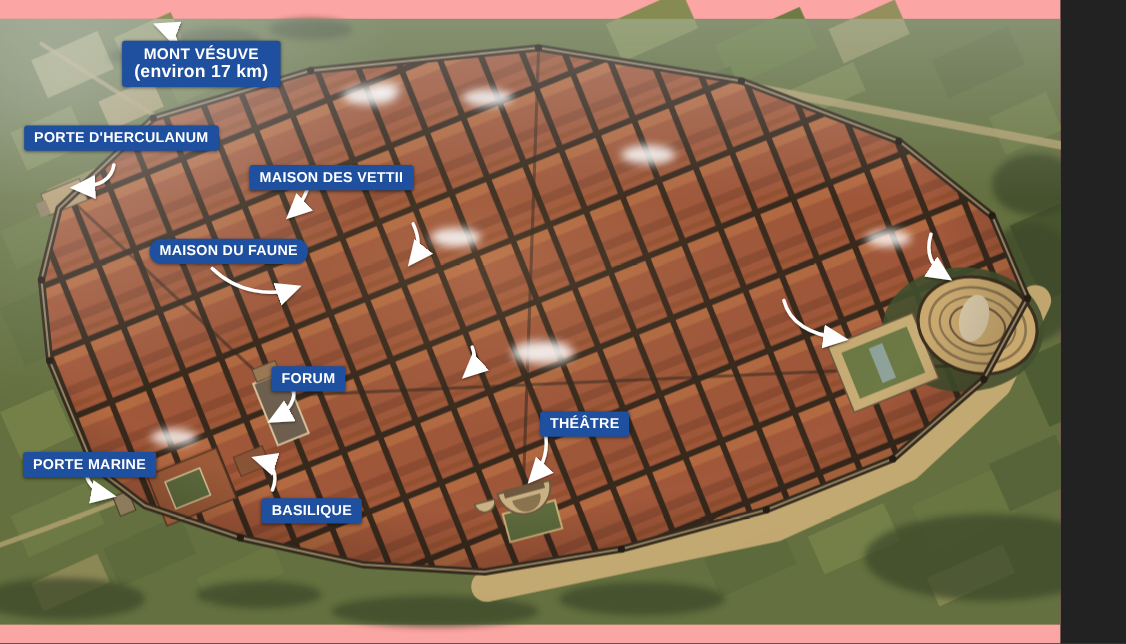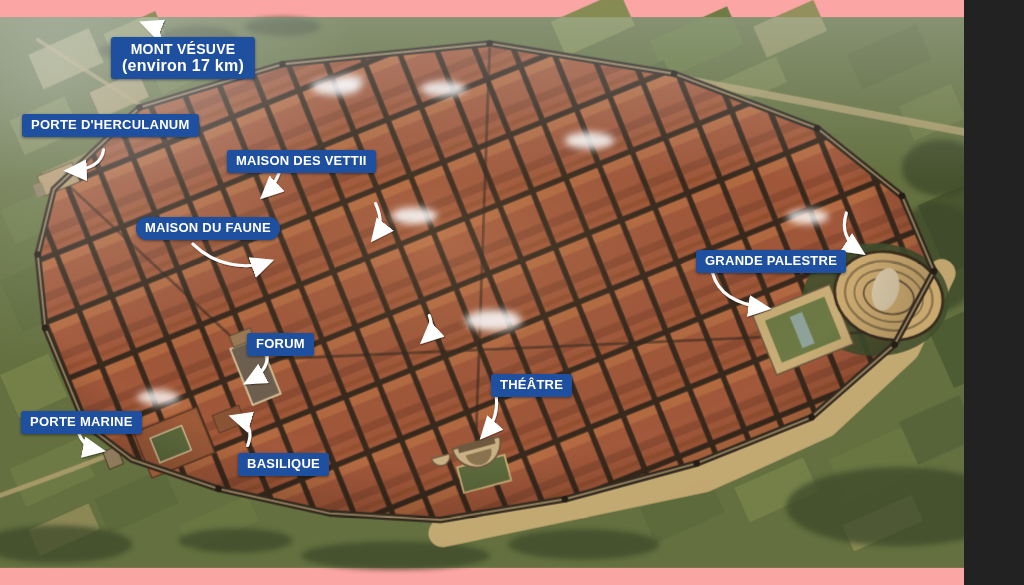--- a/index.html
+++ b/index.html
@@ -225,23 +225,20 @@
   </div>
   <div class="lbl" style="left:22px;top:114px;">
     <span>PORTE D'HERCULANUM</span>
   </div>
   <div class="lbl" style="left:227px;top:125px;margin-top:25px;">
     <span>MAISON DES VETTII</span>
   </div>
   <div class="lbl" style="left:136px;top:217px;border-radius:11px;">
     <span>MAISON DU FAUNE</span>
   </div>
-  <div class="lbl" style="left:696px;top:250px;">
-    <span>GRANDE PALESTRE</span>
-  </div>
   <div class="lbl" style="left:247px;top:333px;">
     <span>FORUM</span>
   </div>
   <div class="lbl" style="left:491px;top:374px;">
     <span>THÉÂTRE</span>
   </div>
   <div class="lbl" style="left:21px;top:411px;text-align:center;">
     <span>PORTE MARINE</span>
   </div>
   <div class="lbl" style="left:238px;top:453px;">

